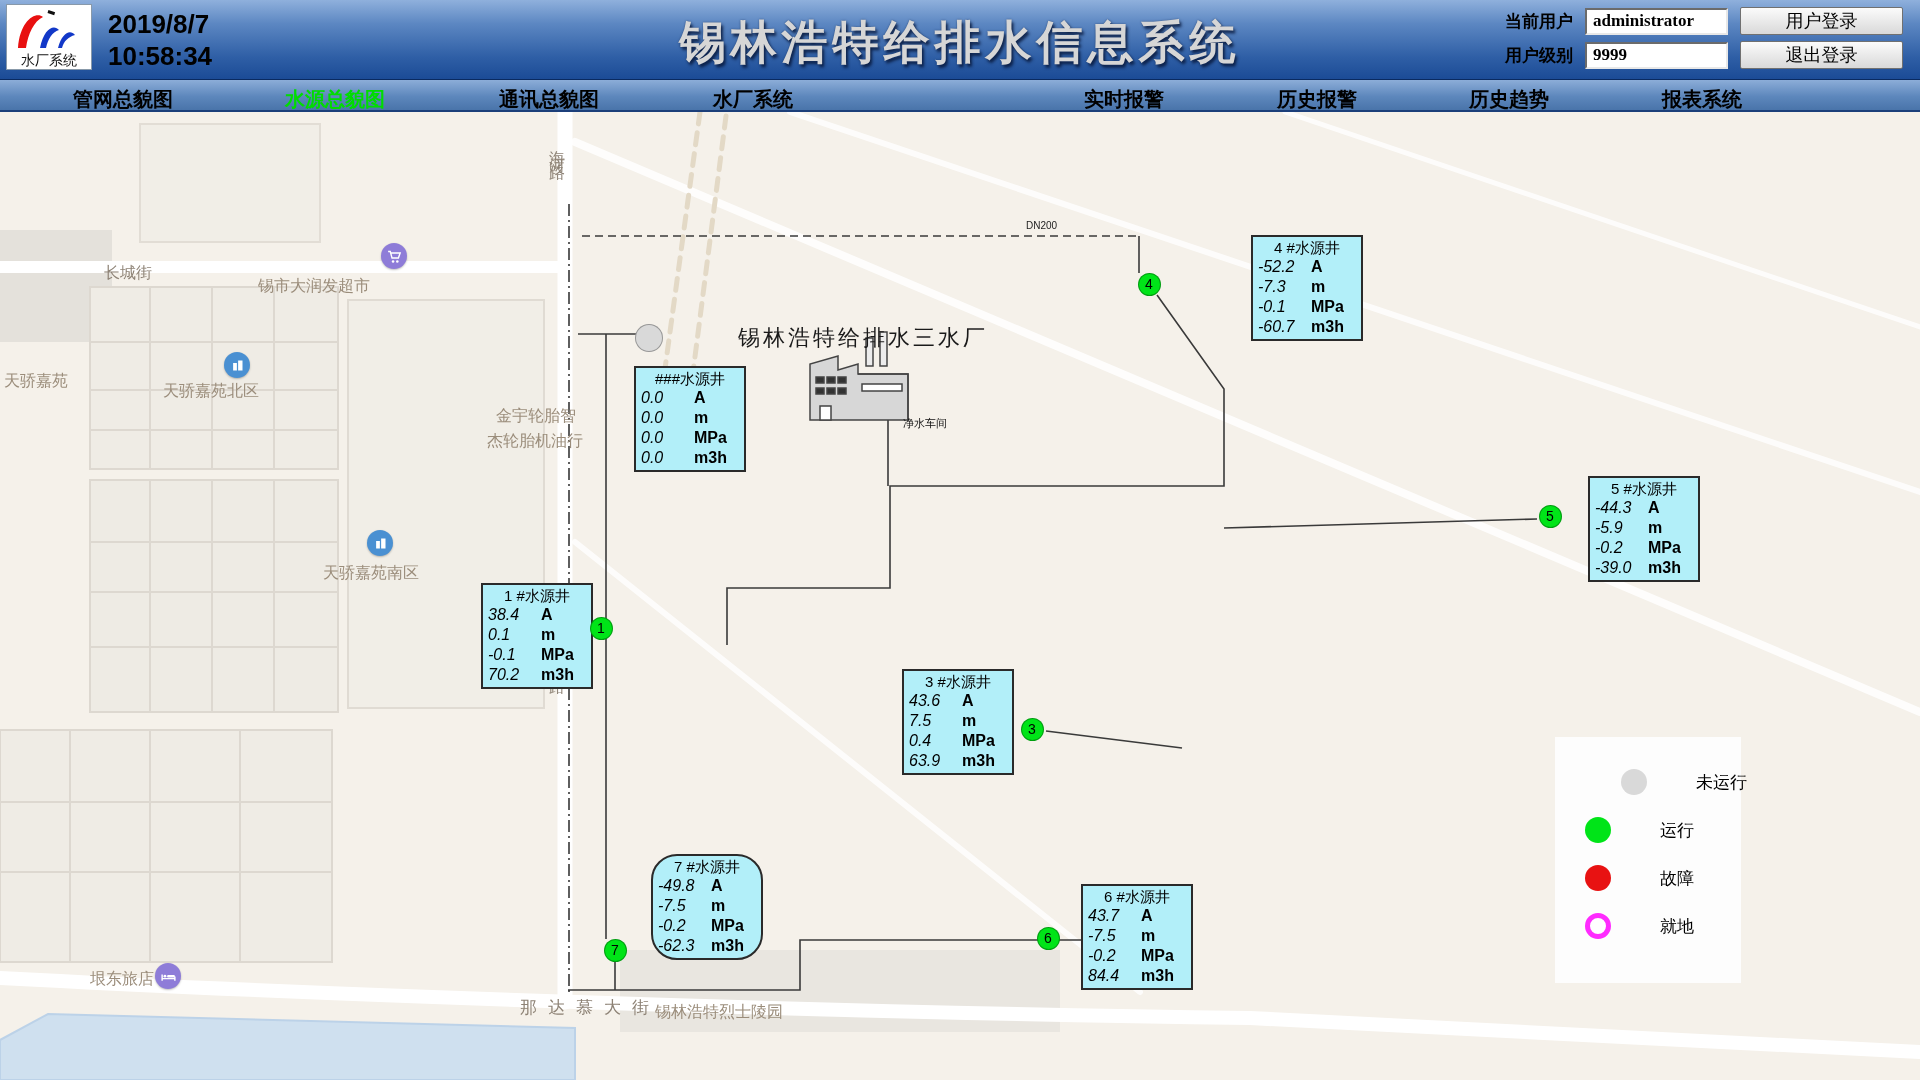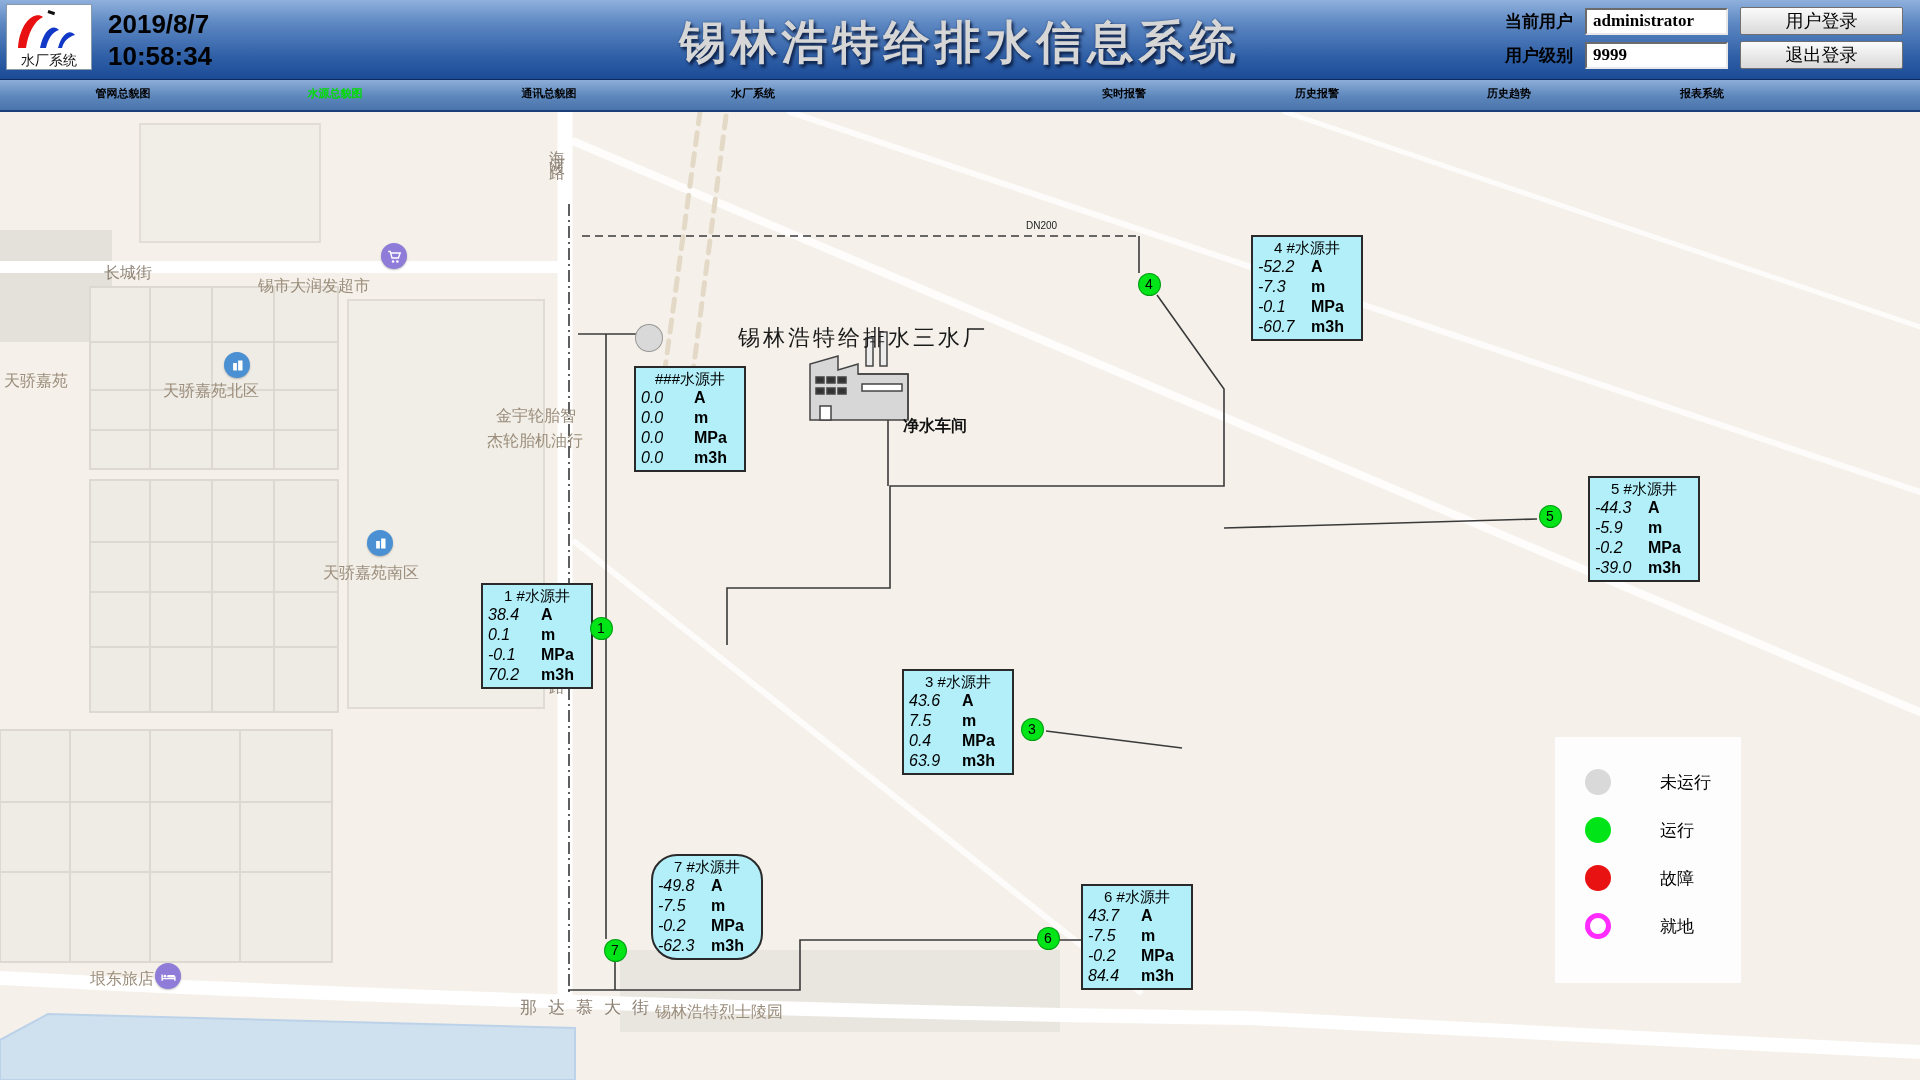--- a/index.html
+++ b/index.html
@@ -25,36 +25,36 @@
   .user-input { width:143px; height:27px; border:2px solid; border-color:#6b6b6b #e8e8e8 #e8e8e8 #6b6b6b;
     background:#fff; font-family:inherit; font-weight:bold; font-size:17px; padding:0 6px; color:#000; }
   .hdr-btn { width:163px; height:28px; background:linear-gradient(180deg,#fbfbfb,#d9d9d9);
     border:1px solid #707070; border-radius:2px; font-family:inherit; font-size:18px; color:#000; cursor:pointer; }
 
   
   #menubar { position:absolute; left:0; top:80px; width:1920px; height:32px;
     background:linear-gradient(180deg,#8cadd8 0%,#5d87bc 55%,#4974aa 100%);
     border-bottom:2px solid #1c3f7a; z-index:50; }
   .menu-item { position:absolute; top:6px; transform:translateX(-50%);
-    font-size:11px; font-weight:bold; color:#000; white-space:nowrap; cursor:pointer; }
+    font-size:20px; font-weight:bold; color:#000; white-space:nowrap; cursor:pointer; }
   .menu-item.active { color:#00dd00; }
 
   
   #map { position:absolute; left:0; top:112px; width:1920px; height:968px;
     background:#f5f1ea; overflow:hidden; }
   #map-svg { position:absolute; left:0; top:0; }
 
   .map-label { position:absolute; color:#9b8d7b; font-size:16px; white-space:nowrap; z-index:3; }
   .map-label.vertical { writing-mode:vertical-rl; letter-spacing:7px; }
   .map-label.spaced { letter-spacing:11px; font-size:17px; color:#8d8275; }
   .map-label.street { color:#8d8275; }
 
   #plant-title { position:absolute; left:738px; top:211px; font-size:22px; color:#1a1a1a;
     letter-spacing:3px; z-index:4; white-space:nowrap; }
-  #workshop-label { position:absolute; left:903px; top:304px; font-size:16px; color:#111; z-index:4;font-weight:bold; }
+  #workshop-label { position:absolute; left:903px; top:304px; font-size:11px; color:#111; z-index:4; }
   #pipe-label { position:absolute; left:1026px; top:108px; font-size:10px; color:#222; z-index:4; }
 
   .poi { position:absolute; width:26px; height:26px; border-radius:50%;
     display:flex; align-items:center; justify-content:center; z-index:4;
     box-shadow:0 1px 2px rgba(0,0,0,.25); }
   .poi.purple { background:#8e7cd8; }
   .poi.blue { background:#4a90d2; }
 
   .well-box { position:absolute; width:112px; background:#b2eff9;
     border:2px solid #2a2a2a; z-index:6; padding:1px 0 2px; }
@@ -202,21 +202,21 @@
   </div>
   <div class="poi purple" style="left:155px;top:851px">
     <svg width="17" height="17" viewBox="0 0 24 24">
         <path d="M3 18 V9 M3 15 H21 M21 18 V12" stroke="#fff" stroke-width="2" fill="none"></path>
         <circle cx="7" cy="11.5" r="2" fill="#fff"></circle>
         <rect x="10" y="10" width="11" height="3.5" rx="1.5" fill="#fff"></rect>
       </svg>
   </div>
 
   <div id="legend">
-      <div class="legend-row" style="top: 30px;">
+      <div class="legend-row" style="top: 30px; margin-left: 36px;">
         <span class="legend-swatch" style="background: rgb(217, 217, 217);"></span>
         <span class="legend-label">未运行</span>
       </div>
       <div class="legend-row" style="top: 78px;">
         <span class="legend-swatch" style="background: rgb(0, 228, 24);"></span>
         <span class="legend-label">运行</span>
       </div>
       <div class="legend-row" style="top: 126px;">
         <span class="legend-swatch" style="background: rgb(232, 18, 18);"></span>
         <span class="legend-label">故障</span>

